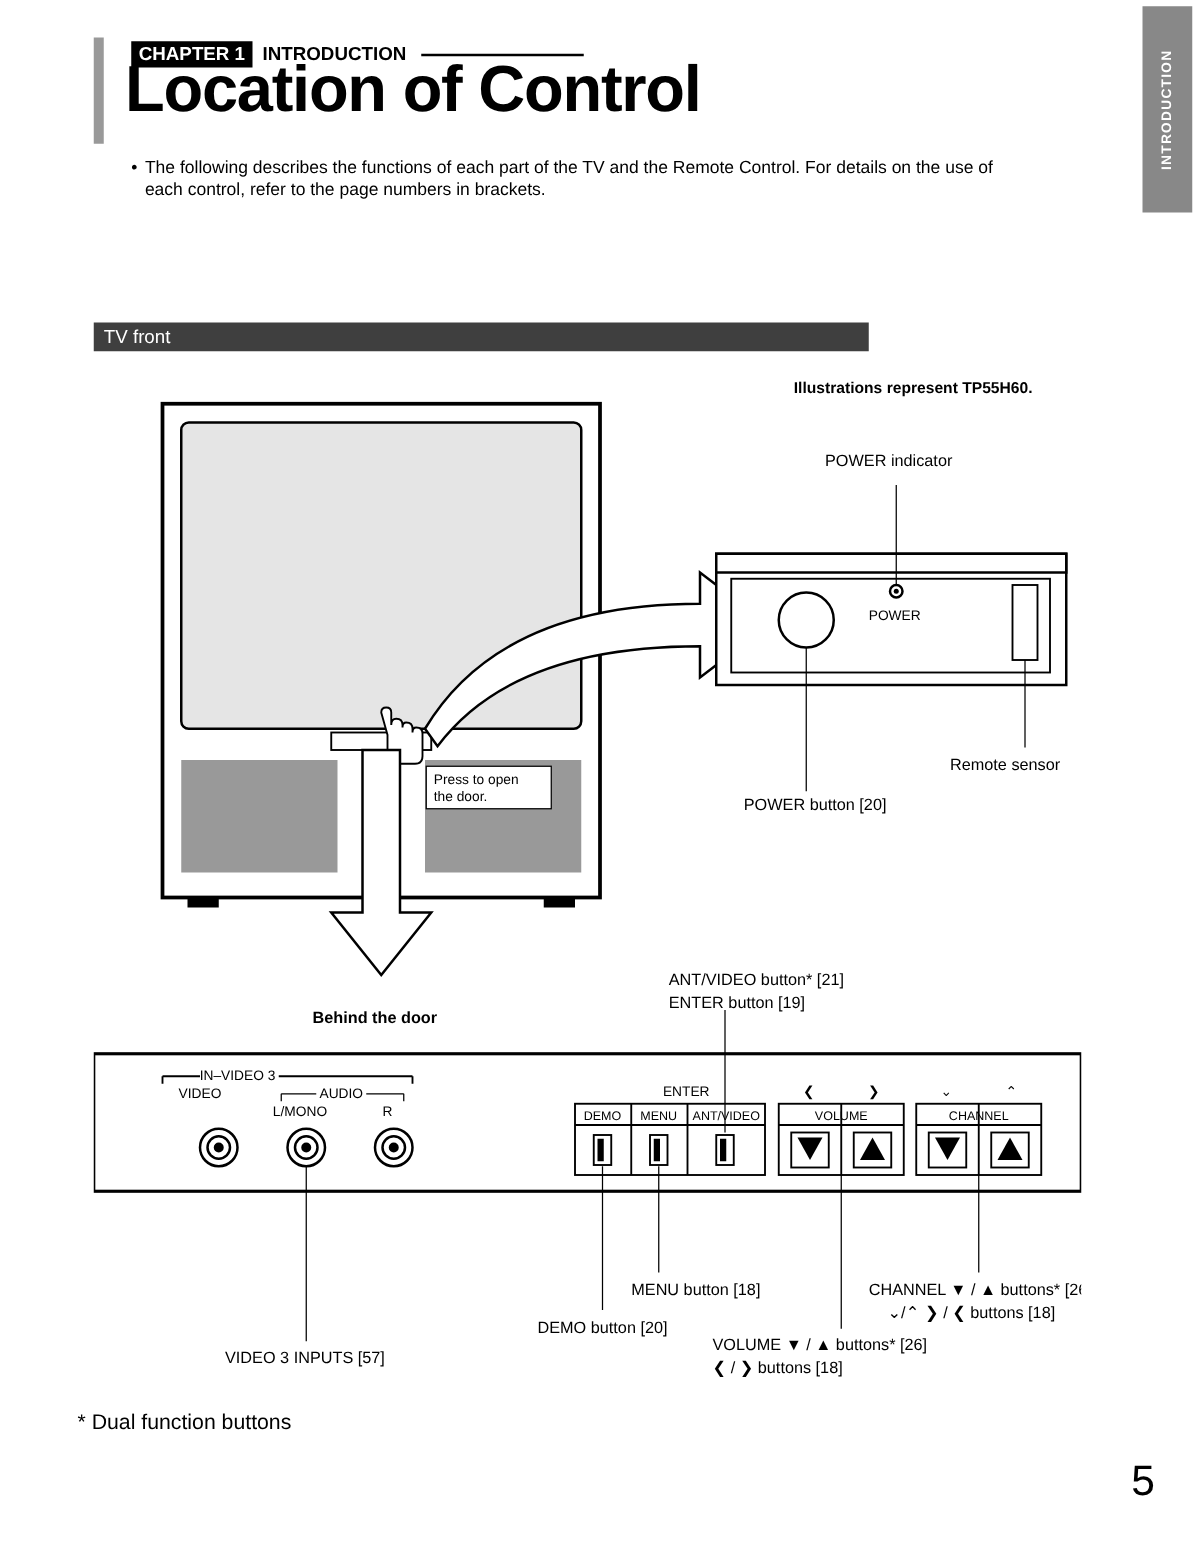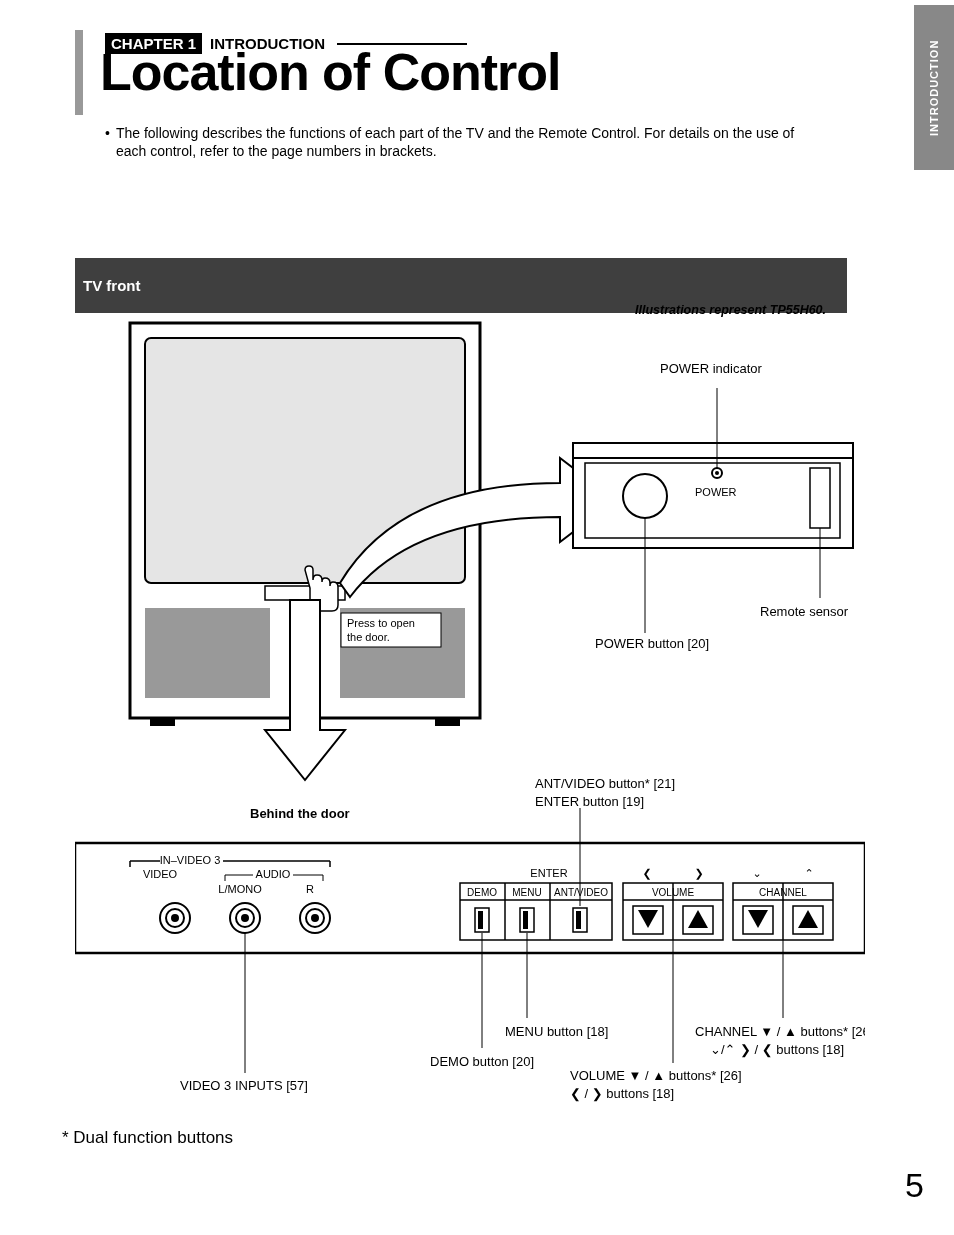--- a/index.html
+++ b/index.html
@@ -78,34 +78,33 @@
     font-size: 14px;
     line-height: 1.3;
     max-width: 700px;
     display: flex;
     gap: 6px;
   }
   .section-bar {
     position: absolute;
     left: 75px;
     top: 258px;
-    width: 772px;
+    width: 620px;
     background: #3f3f3f;
     color: #fff;
-    font-weight: bold;
+    font-weight: normal;
     font-size: 15px;
-    padding: 19px 8px;
+    padding: 3px 8px;
   }
   .illus-note {
     position: absolute;
     left: 635px;
     top: 303px;
     font-size: 12.5px;
     font-weight: bold;
-    font-style: italic;
   }
   .diagram {
     position: absolute;
     left: 75px;
     top: 318px;
     width: 790px;
     height: 810px;
   }
   .diagram svg { width: 100%; height: 100%; }
   .diagram text {

